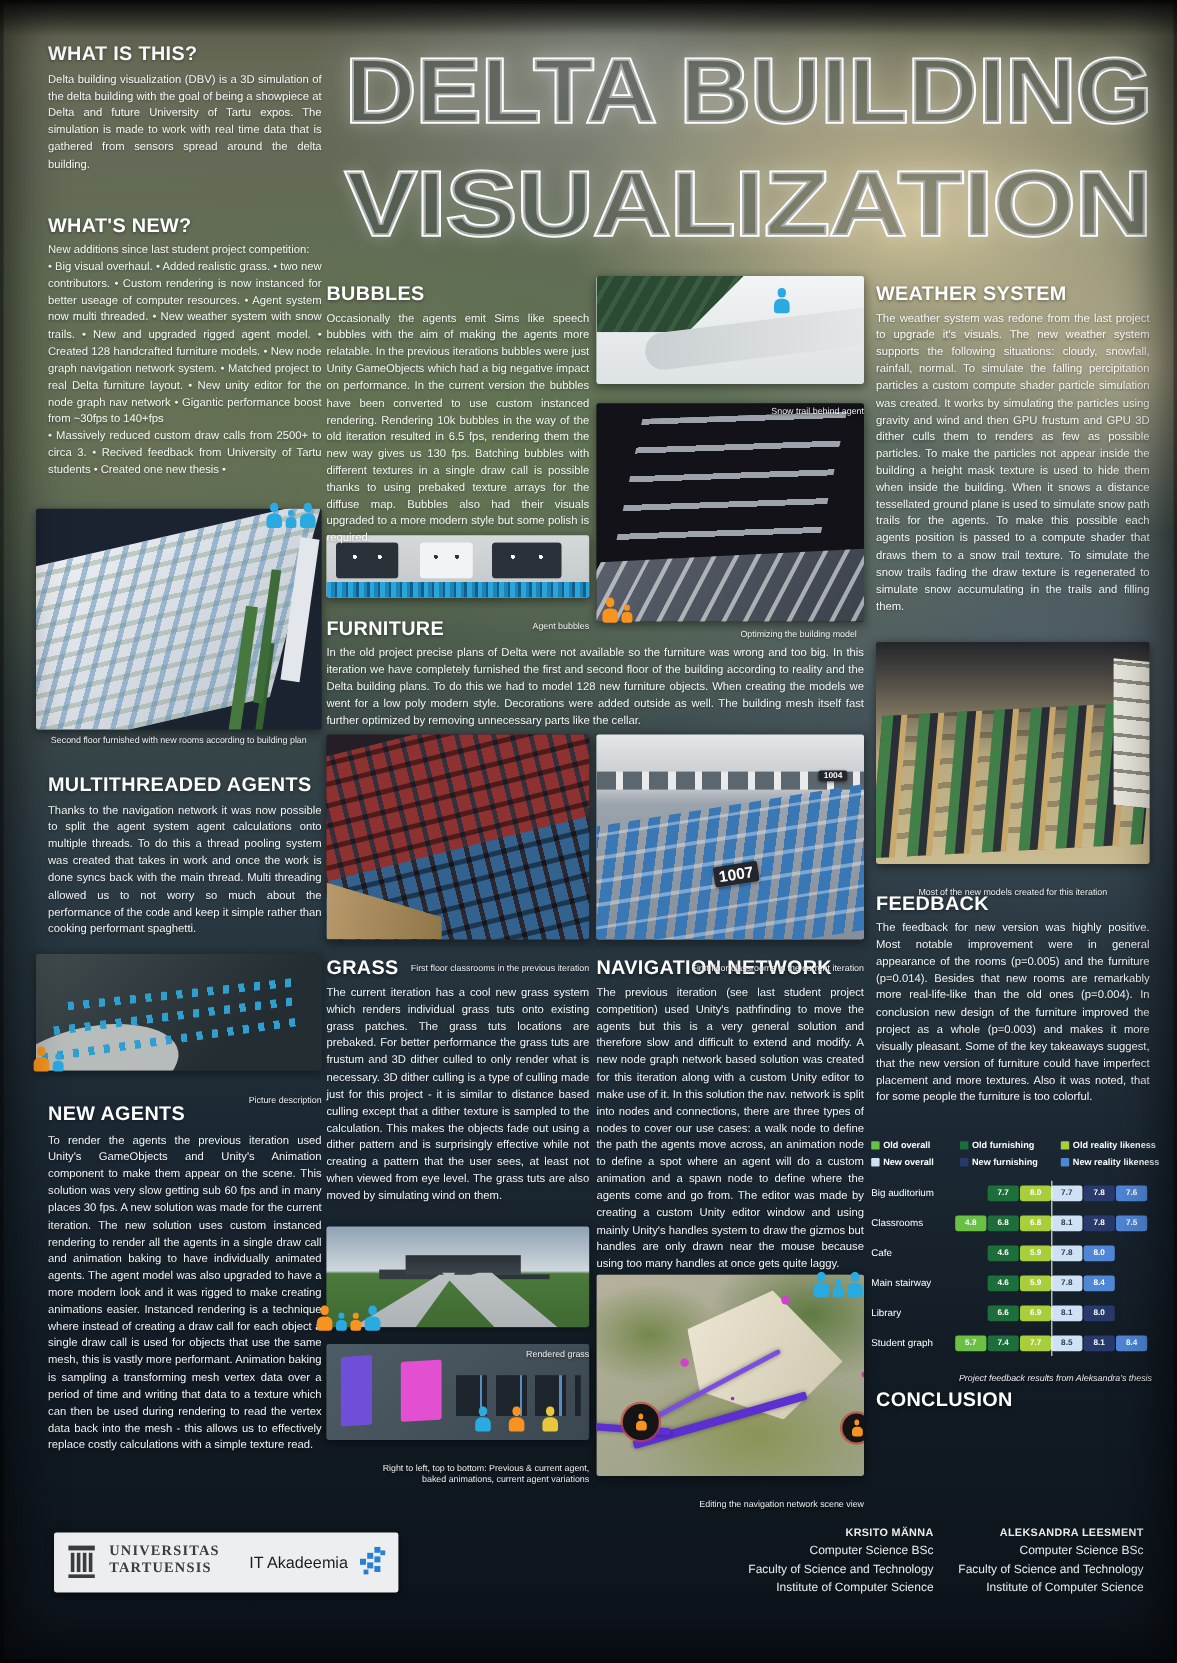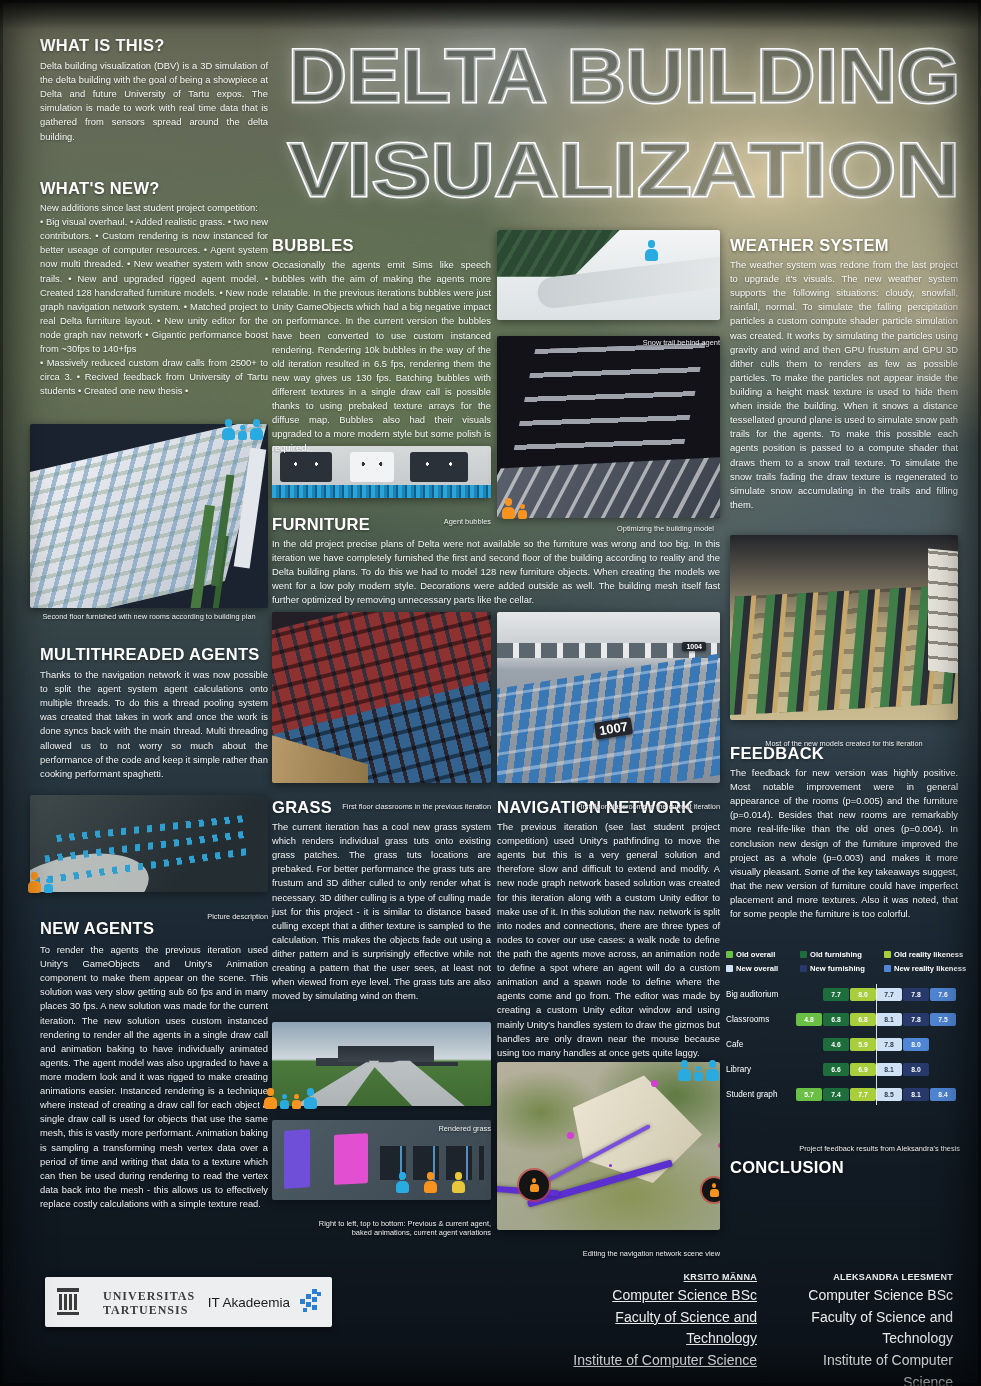--- a/index.html
+++ b/index.html
@@ -147,27 +147,27 @@
   .c-lab { width:66px; font-size:8.2px; color:#fff; }
   .c-old { width:84px; display:flex; justify-content:flex-end; gap:1px; }
   .c-new { width:84px; display:flex; gap:1px; }
   .c-seg { width:26px; height:13px; border-radius:2px; font-size:6.8px; font-weight:bold;
            display:flex; align-items:center; justify-content:center; color:#fff; }
   .c-line { position:absolute; width:1px; background:rgba(255,255,255,.85); z-index:4; }
   
   .logobox { position:absolute; left:45px; top:1277px; width:287px; height:50px; background:#eceef0;
     border-radius:2px; display:flex; align-items:center; gap:10px; padding:5px 10px; z-index:4;
     box-shadow:0 2px 6px rgba(0,0,0,.5); }
-  .unilogo { display:flex; align-items:flex-end; gap:22px; }
+  .unilogo { display:flex; align-items:flex-start; gap:10px; }
   .uniname { font-family:"Liberation Serif",serif; font-weight:bold; font-size:12px; letter-spacing:1px;
              color:#3c3c3c; line-height:1.15; }
   .itak { display:flex; align-items:center; gap:4px; margin-left:auto; font-size:13.5px; color:#1d1d1d; }
   .credits { position:absolute; top:1272px; text-align:right; color:rgba(255,255,255,.92); z-index:4; }
   .credits .nm { font-size:9px; font-weight:bold; letter-spacing:.3px; margin-bottom:3px; }
-  .credits .ln { font-size:14px; line-height:1.55; }
+  .credits .ln { font-size:10px; line-height:1.55; }
 </style>
 </head>
 <body>
 
 <div class="poster">
 
   <svg class="title-svg" viewBox="0 0 692 188">
     <text x="346" y="72" text-anchor="middle" textLength="672" lengthAdjust="spacingAndGlyphs">DELTA BUILDING</text>
     <text x="346" y="166" text-anchor="middle" textLength="672" lengthAdjust="spacingAndGlyphs">VISUALIZATION</text>
   </svg>
@@ -354,20 +354,31 @@
             <div class="c-old">
               <div class="c-seg" style="background: rgb(30, 110, 60);">4.6</div>
               <div class="c-seg" style="background: rgb(168, 206, 59);">5.9</div>
             </div>
             <div class="c-new">
               <div class="c-seg" style="background: rgb(207, 226, 245); color: rgb(43, 58, 74);">7.8</div>
               <div class="c-seg" style="background: rgb(79, 134, 214);">8.0</div>
             </div>
           </div>
           <div class="c-row">
+            <div class="c-lab">Main stairway</div>
+            <div class="c-old">
+              <div class="c-seg" style="background: rgb(30, 110, 60);">4.6</div>
+              <div class="c-seg" style="background: rgb(168, 206, 59);">5.9</div>
+            </div>
+            <div class="c-new">
+              <div class="c-seg" style="background: rgb(207, 226, 245); color: rgb(43, 58, 74);">7.8</div>
+              <div class="c-seg" style="background: rgb(79, 134, 214);">8.4</div>
+            </div>
+          </div>
+          <div class="c-row">
             <div class="c-lab">Library</div>
             <div class="c-old">
               <div class="c-seg" style="background: rgb(30, 110, 60);">6.6</div>
               <div class="c-seg" style="background: rgb(168, 206, 59);">6.9</div>
             </div>
             <div class="c-new">
               <div class="c-seg" style="background: rgb(207, 226, 245); color: rgb(43, 58, 74);">8.1</div>
               <div class="c-seg" style="background: rgb(40, 57, 107);">8.0</div>
             </div>
           </div>
@@ -381,21 +392,21 @@
             <div class="c-new">
               <div class="c-seg" style="background: rgb(207, 226, 245); color: rgb(43, 58, 74);">8.5</div>
               <div class="c-seg" style="background: rgb(40, 57, 107);">8.1</div>
               <div class="c-seg" style="background: rgb(79, 134, 214);">8.4</div>
             </div>
           </div>
         </div>
       <div class="c-line" style="left:150px; top:2px; bottom:2px;"></div>
     </div>
   </div>
-  <div class="abs cap r" style="left:726px; top:1128px; width:234px;">Project feedback results from Aleksandra's thesis</div>
+  <div class="abs cap r" style="left:726px; top:1128px; width:234px;font-style:italic;">Project feedback results from Aleksandra's thesis</div>
 
   <div class="abs sec-h" style="left:730px; top:1158px;">CONCLUSION</div>
 
   <div class="logobox">
     <div class="unilogo">
       <svg width="26" height="32" viewBox="0 0 26 32">
         <rect x="2" y="2" width="22" height="4" fill="#3c3c3c"></rect>
         <rect x="4" y="8" width="3" height="16" fill="#3c3c3c"></rect>
         <rect x="9" y="8" width="3" height="16" fill="#3c3c3c"></rect>
         <rect x="14" y="8" width="3" height="16" fill="#3c3c3c"></rect>
@@ -417,21 +428,21 @@
             <rect x="18" y="8" width="5" height="5"></rect>
           <rect x="6" y="10" width="5" height="5"></rect>
             <rect x="12" y="13" width="5" height="5"></rect>
           <rect x="18" y="16" width="5" height="5"></rect>
             <rect x="9" y="19" width="4" height="4"></rect>
         </g>
       </svg>
     </div>
   </div>
 
-  <div class="credits" style="right:224px; width:200px;text-decoration:underline;">
+  <div class="credits" style="right:203px; width:200px;">
     <div class="nm">KRSITO MÄNNA</div>
     <div class="ln">Computer Science BSc</div>
     <div class="ln">Faculty of Science and Technology</div>
     <div class="ln">Institute of Computer Science</div>
   </div>
   <div class="credits" style="right:28px; width:180px;">
     <div class="nm">ALEKSANDRA LEESMENT</div>
     <div class="ln">Computer Science BSc</div>
     <div class="ln">Faculty of Science and Technology</div>
     <div class="ln">Institute of Computer Science</div>

